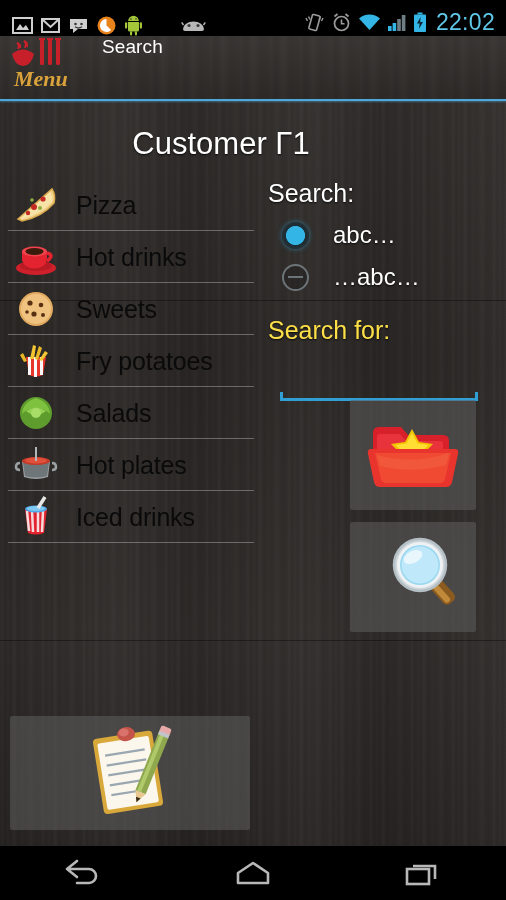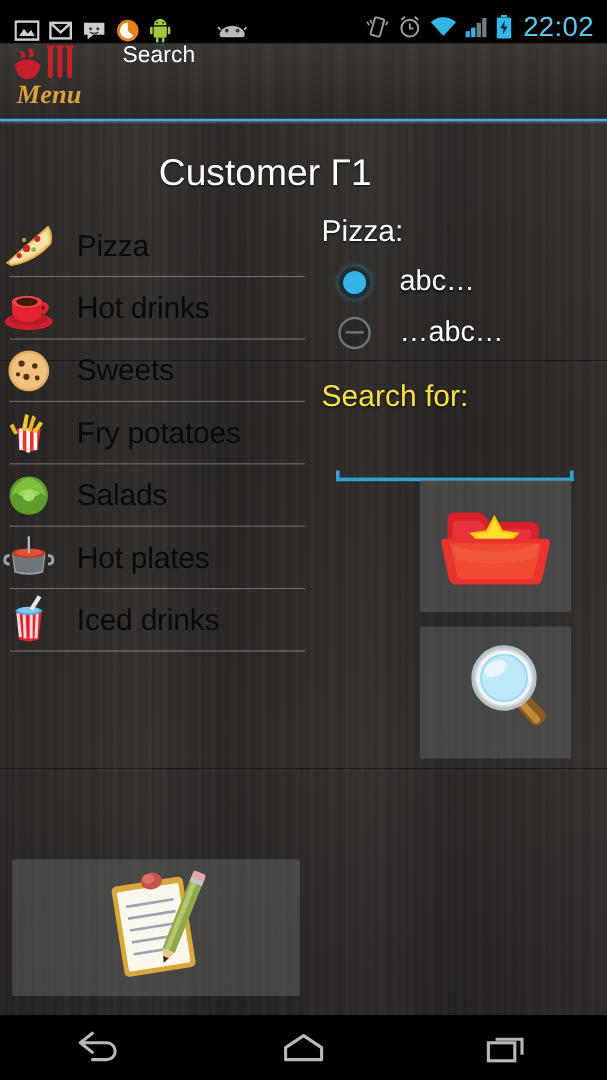--- a/index.html
+++ b/index.html
@@ -79,21 +79,21 @@
   .screen-title {
     position:absolute; left:0; top:126px; width:442px; text-align:center;
     color:#fff; font-size:31px; font-weight:400; z-index:10;
     text-shadow:0 1px 2px rgba(0,0,0,.8);
   }
 
   
   .cat-list { position:absolute; left:0; top:179px; width:258px; z-index:10; }
   .cat-item {
     position:relative; height:52px; display:flex; align-items:center;
-    padding-left:0;
+    padding-left:12px;
   }
   .cat-item::after {
     content:""; position:absolute; left:8px; right:4px; bottom:0;
     height:1px; background:rgba(255,255,255,0.30);
   }
   .cat-icon {
     width:48px; height:44px; flex:0 0 48px; position:relative;
   }
   .cat-label {
     margin-left:16px; color:#0a0a0a; font-size:25px; font-weight:400;
@@ -365,21 +365,21 @@
         <ellipse cx="24" cy="14" rx="11" ry="3.4" fill="#4ea8e8"></ellipse>
         <ellipse cx="24" cy="13.5" rx="9" ry="2.6" fill="#7fc8f2"></ellipse>
         <path d="M26 13 L33 2" stroke="#e8e8e8" stroke-width="3.5" fill="none"></path>
       </svg>
     </span>
     <span class="cat-label">Iced drinks</span>
   </div>
 </div>
 
 <div class="right-panel">
-  <div class="filter-label">Pizza:</div>
+  <div class="filter-label">Search:</div>
 
   <div class="radio-row">
     <span class="radio on"></span>
     <span class="radio-label">abc…</span>
   </div>
 
   <div class="radio-row">
     <span class="radio off"></span>
     <span class="radio-label">…abc…</span>
   </div>

